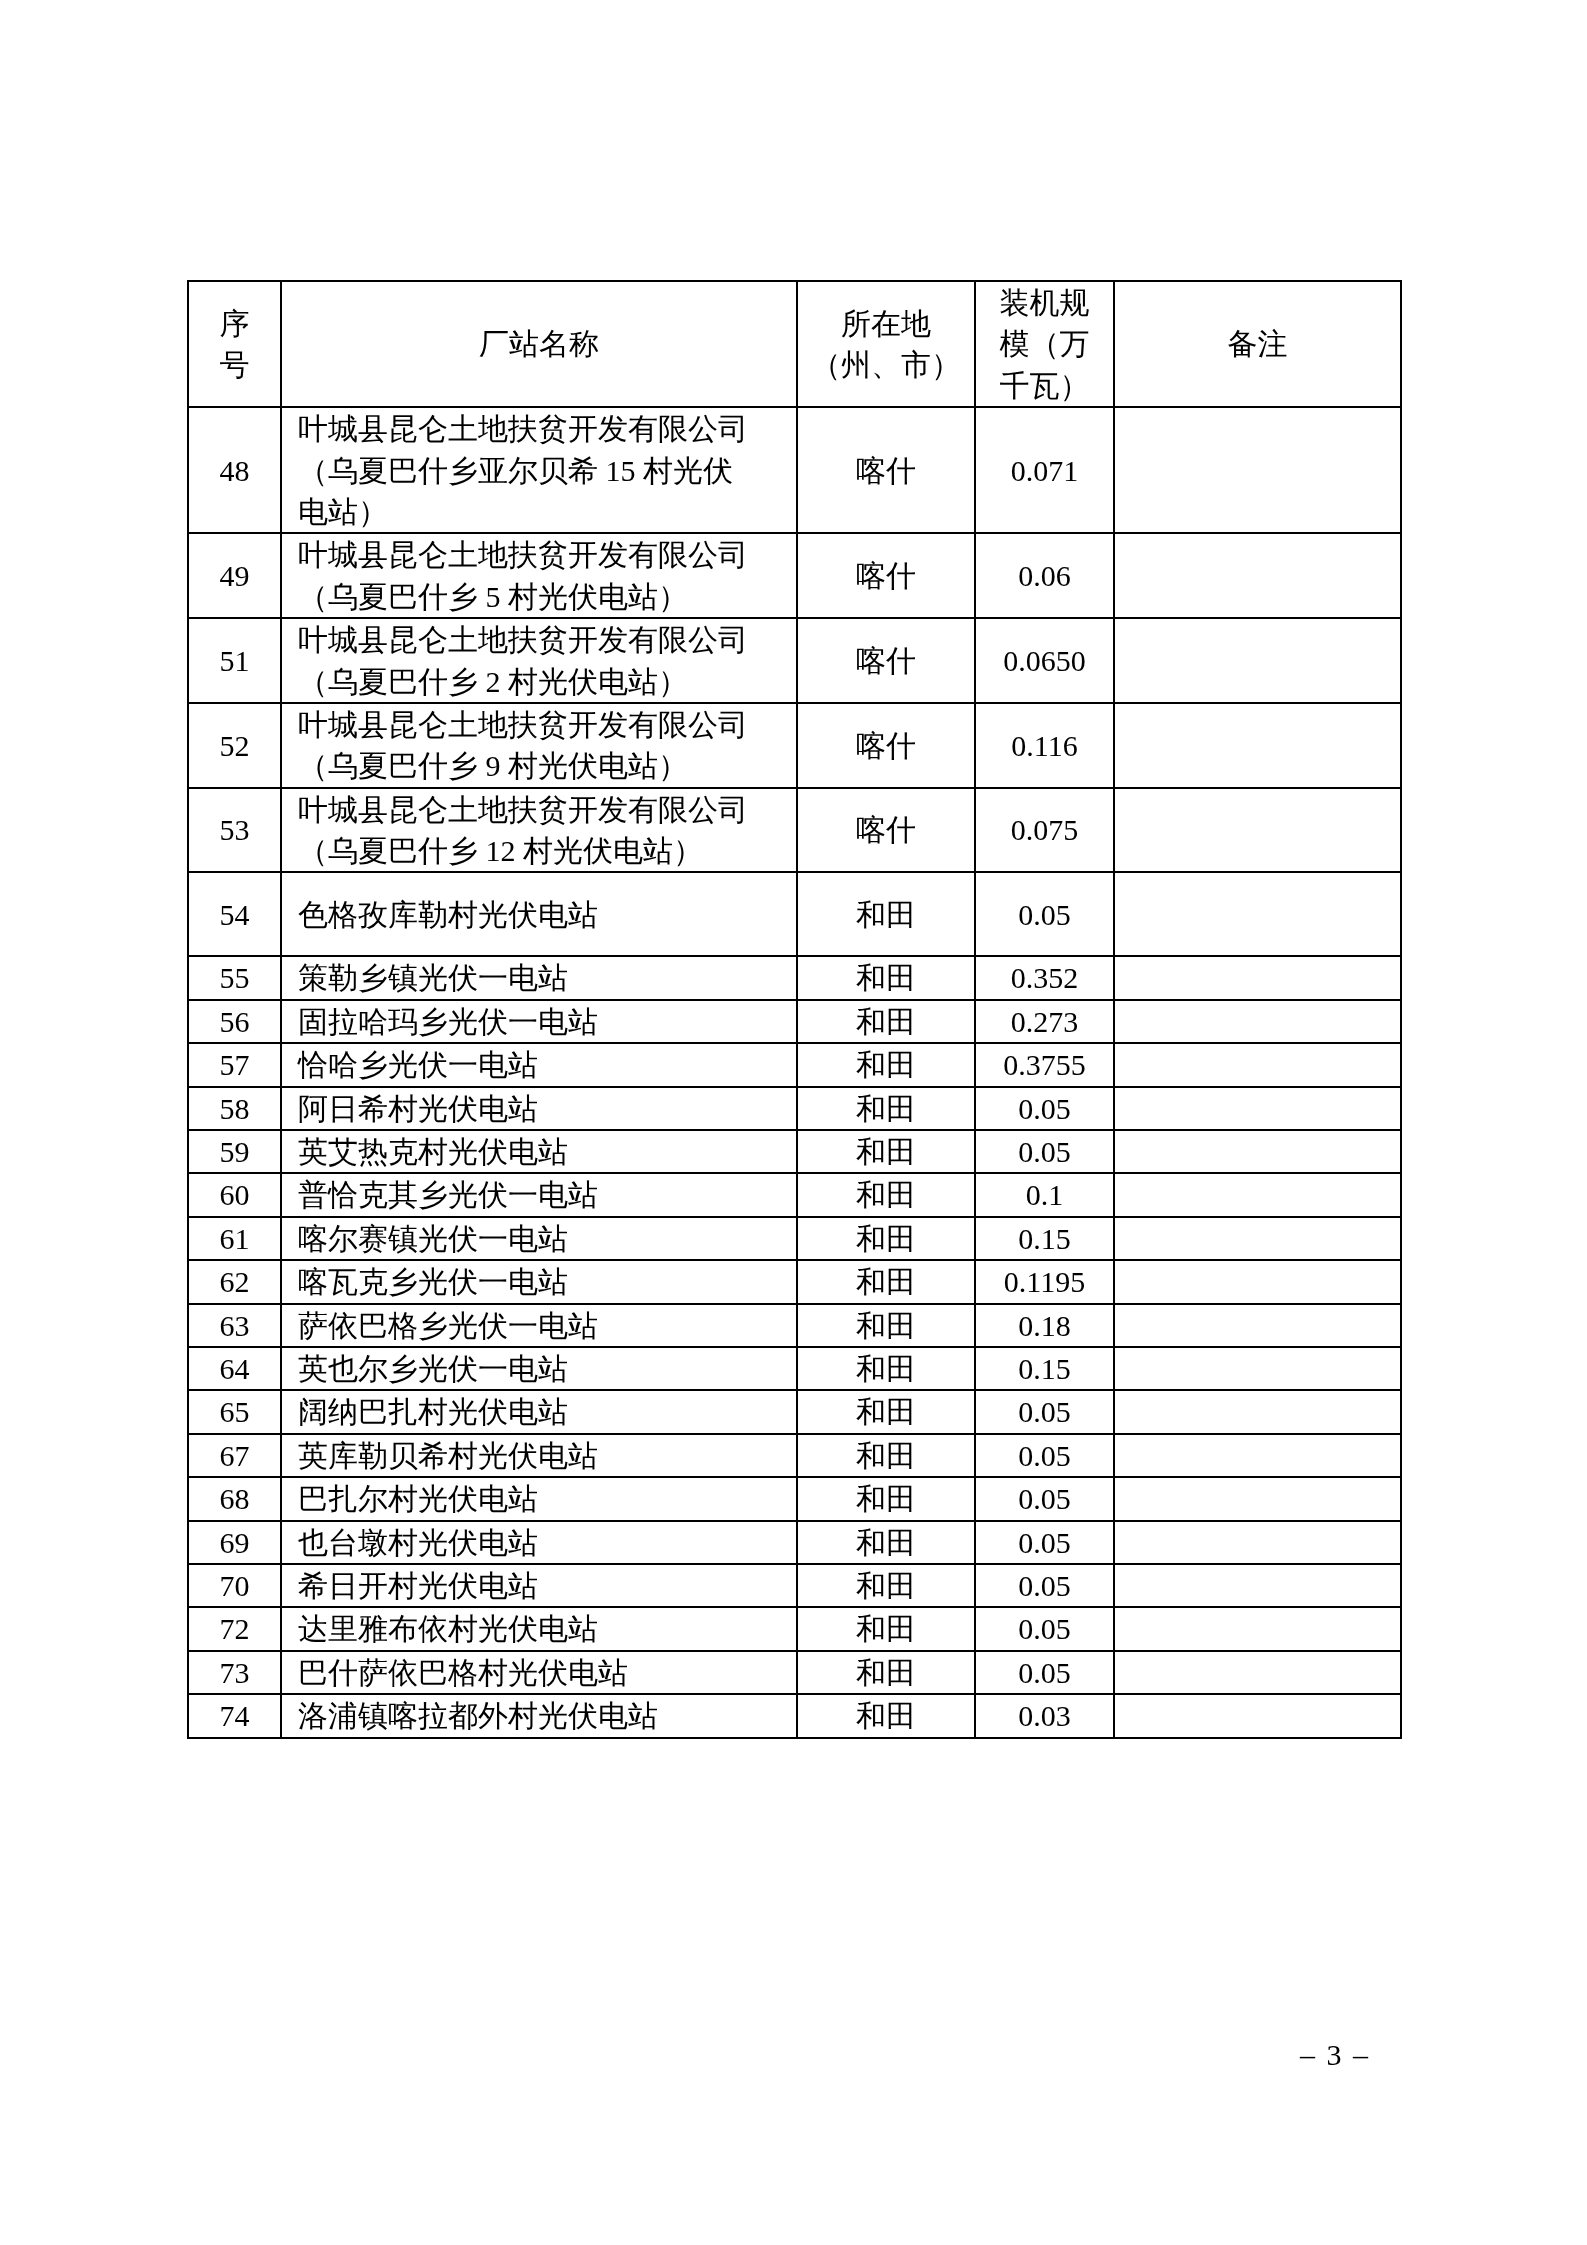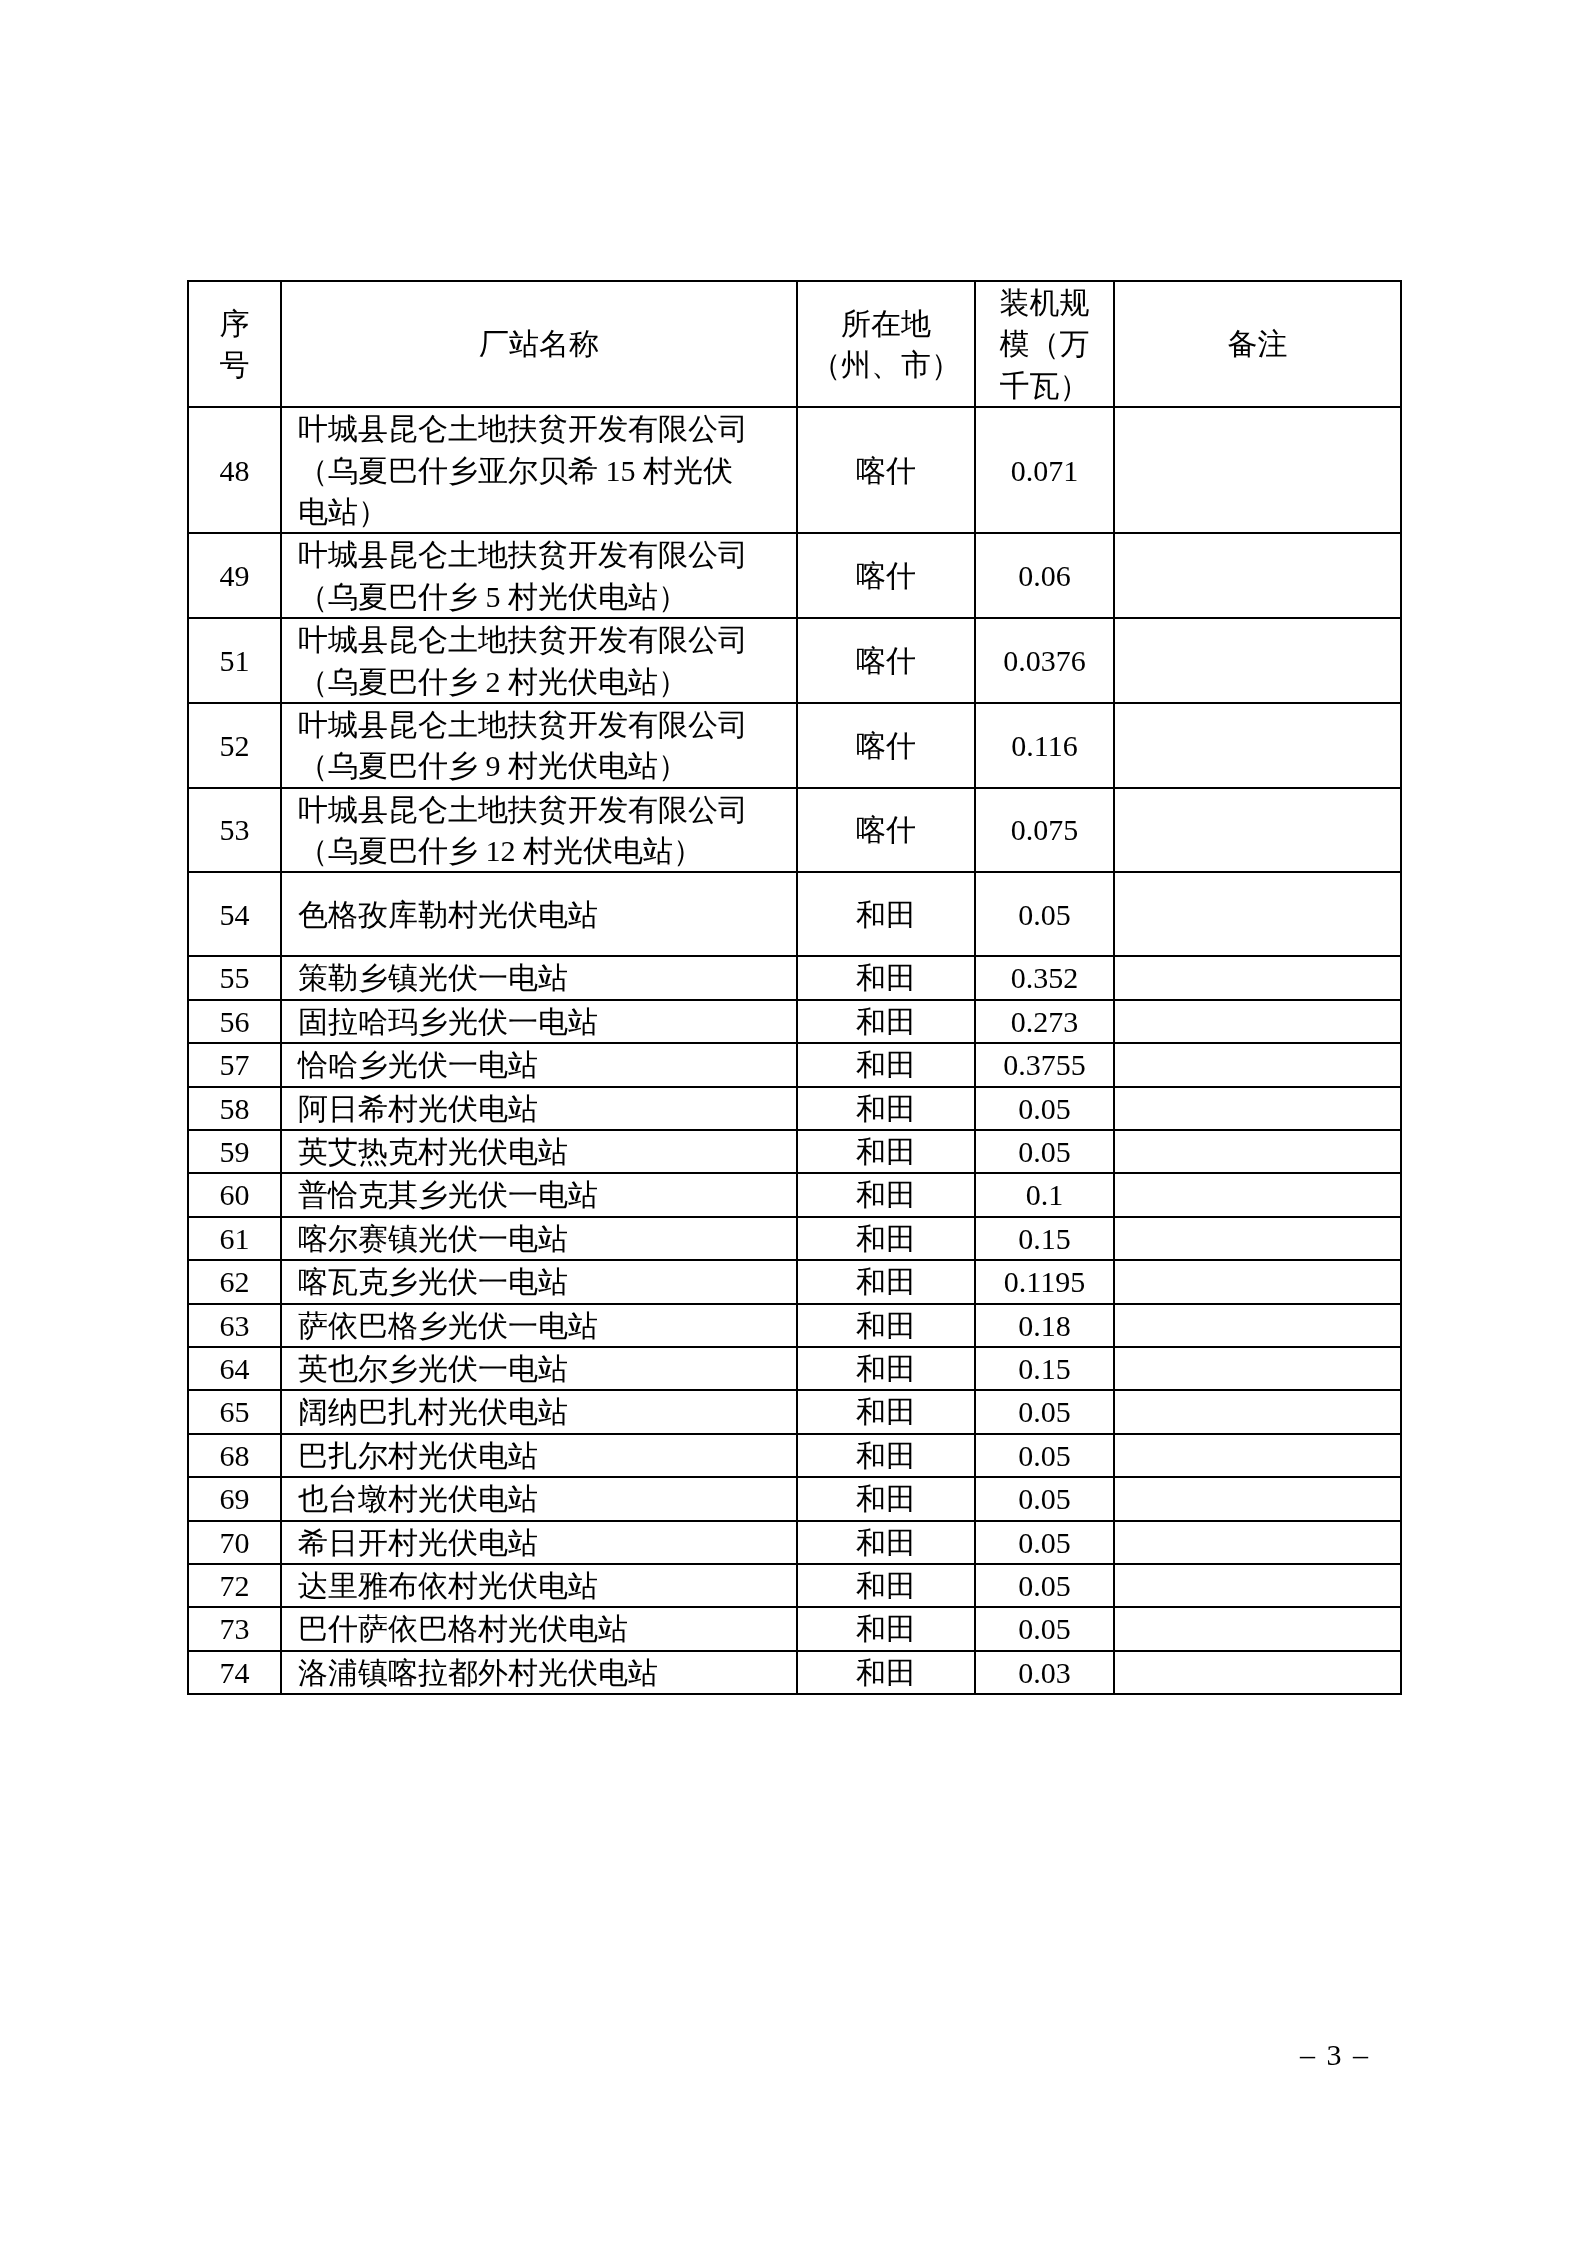--- a/index.html
+++ b/index.html
@@ -99,21 +99,21 @@
         <td class="c-no">49</td>
         <td class="c-name">叶城县昆仑土地扶贫开发有限公司（乌夏巴什乡 5 村光伏电站）</td>
         <td class="c-loc">喀什</td>
         <td class="c-cap">0.06</td>
         <td class="c-rem"></td>
       </tr>
         <tr>
         <td class="c-no">51</td>
         <td class="c-name">叶城县昆仑土地扶贫开发有限公司（乌夏巴什乡 2 村光伏电站）</td>
         <td class="c-loc">喀什</td>
-        <td class="c-cap">0.0376</td>
+        <td class="c-cap">0.0650</td>
         <td class="c-rem"></td>
       </tr>
         <tr>
         <td class="c-no">52</td>
         <td class="c-name">叶城县昆仑土地扶贫开发有限公司（乌夏巴什乡 9 村光伏电站）</td>
         <td class="c-loc">喀什</td>
         <td class="c-cap">0.116</td>
         <td class="c-rem"></td>
       </tr>
         <tr>
@@ -201,20 +201,27 @@
         <td class="c-rem"></td>
       </tr>
         <tr>
         <td class="c-no">65</td>
         <td class="c-name">阔纳巴扎村光伏电站</td>
         <td class="c-loc">和田</td>
         <td class="c-cap">0.05</td>
         <td class="c-rem"></td>
       </tr>
         <tr>
+        <td class="c-no">67</td>
+        <td class="c-name">英库勒贝希村光伏电站</td>
+        <td class="c-loc">和田</td>
+        <td class="c-cap">0.05</td>
+        <td class="c-rem"></td>
+      </tr>
+        <tr>
         <td class="c-no">68</td>
         <td class="c-name">巴扎尔村光伏电站</td>
         <td class="c-loc">和田</td>
         <td class="c-cap">0.05</td>
         <td class="c-rem"></td>
       </tr>
         <tr>
         <td class="c-no">69</td>
         <td class="c-name">也台墩村光伏电站</td>
         <td class="c-loc">和田</td>

